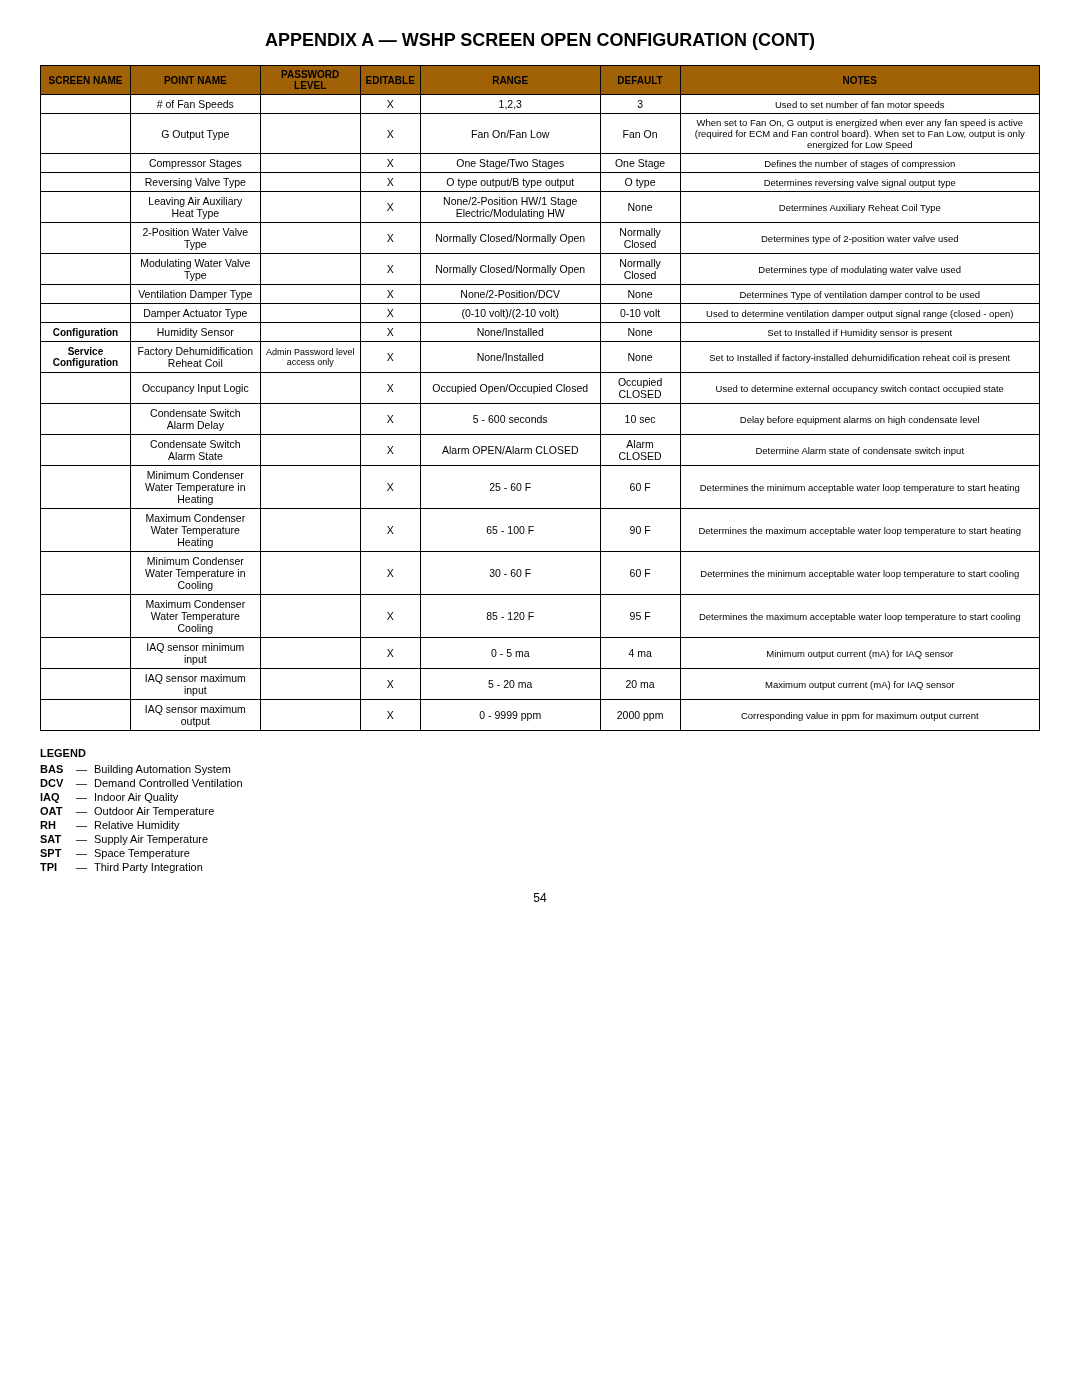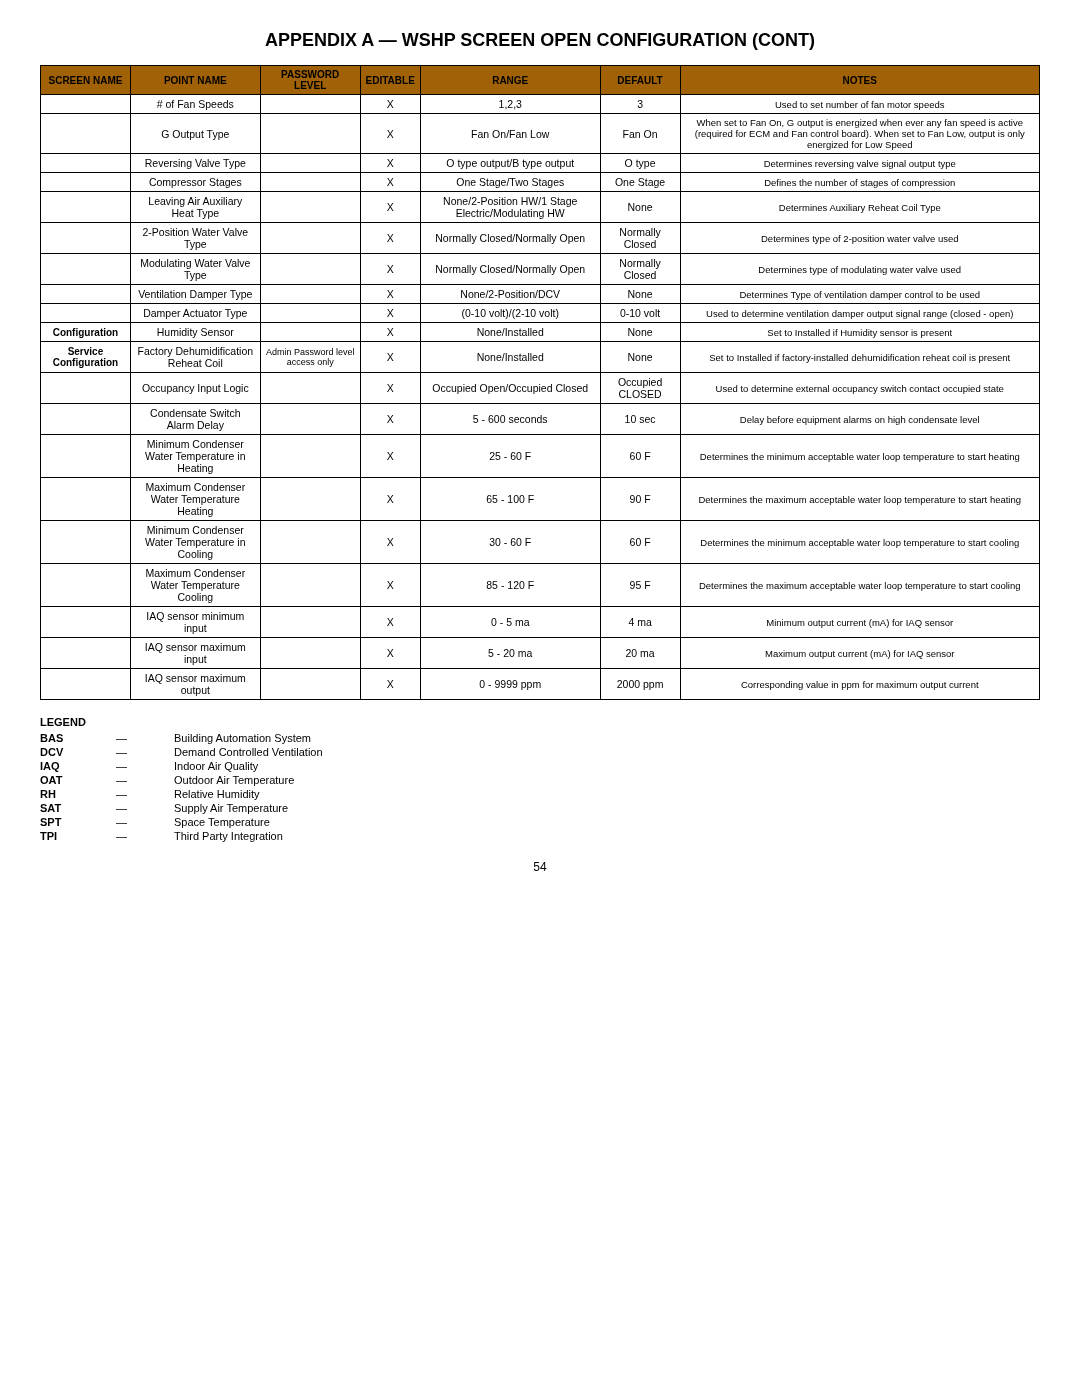--- a/index.html
+++ b/index.html
@@ -49,21 +49,20 @@
       font-size: 11px;
     }
     .legend-title {
       font-weight: bold;
       margin-bottom: 4px;
     }
     .legend-item {
       display: flex;
       align-items: flex-start;
       margin-bottom: 2px;
-      gap: 40px;
     }
     .legend-key {
       font-weight: bold;
       min-width: 36px;
     }
     .legend-dash {
       min-width: 18px;
     }
     .page-number {
       text-align: center;
@@ -106,38 +105,38 @@
         <td style="font-weight: bold; font-size: 10px;"></td>
         <td>G Output Type</td>
         <td class="password-cell"></td>
         <td>X</td>
         <td>Fan On/Fan Low</td>
         <td>Fan On</td>
         <td class="notes-cell">When set to Fan On, G output is energized when ever any fan speed is active (required for ECM and Fan control board). When set to Fan Low, output is only energized for Low Speed</td>
       </tr>
       <tr>
         <td style="font-weight: bold; font-size: 10px;"></td>
+        <td>Compressor Stages</td>
+        <td class="password-cell"></td>
+        <td>X</td>
+        <td>One Stage/Two Stages</td>
+        <td>One Stage</td>
+        <td class="notes-cell">Defines the number of stages of compression</td>
+      </tr>
+      <tr>
+        <td style="font-weight: bold; font-size: 10px;"></td>
         <td>Reversing Valve Type</td>
         <td class="password-cell"></td>
         <td>X</td>
         <td>O type output/B type output</td>
         <td>O type</td>
         <td class="notes-cell">Determines reversing valve signal output type</td>
       </tr>
       <tr>
         <td style="font-weight: bold; font-size: 10px;"></td>
-        <td>Compressor Stages</td>
-        <td class="password-cell"></td>
-        <td>X</td>
-        <td>One Stage/Two Stages</td>
-        <td>One Stage</td>
-        <td class="notes-cell">Defines the number of stages of compression</td>
-      </tr>
-      <tr>
-        <td style="font-weight: bold; font-size: 10px;"></td>
         <td>Leaving Air Auxiliary Heat Type</td>
         <td class="password-cell"></td>
         <td>X</td>
         <td>None/2-Position HW/1 Stage Electric/Modulating HW</td>
         <td>None</td>
         <td class="notes-cell">Determines Auxiliary Reheat Coil Type</td>
       </tr>
       <tr>
         <td style="font-weight: bold; font-size: 10px;"></td>
         <td>2-Position Water Valve Type</td>
@@ -205,20 +204,29 @@
         <td style="font-weight: bold; font-size: 10px;"></td>
         <td>Condensate Switch Alarm Delay</td>
         <td class="password-cell"></td>
         <td>X</td>
         <td>5 - 600 seconds</td>
         <td>10 sec</td>
         <td class="notes-cell">Delay before equipment alarms on high condensate level</td>
       </tr>
       <tr>
         <td style="font-weight: bold; font-size: 10px;"></td>
+        <td>Condensate Switch Alarm State</td>
+        <td class="password-cell"></td>
+        <td>X</td>
+        <td>Alarm OPEN/Alarm CLOSED</td>
+        <td>Alarm CLOSED</td>
+        <td class="notes-cell">Determine Alarm state of condensate switch input</td>
+      </tr>
+      <tr>
+        <td style="font-weight: bold; font-size: 10px;"></td>
         <td>Minimum Condenser Water Temperature in Heating</td>
         <td class="password-cell"></td>
         <td>X</td>
         <td>25 - 60  F</td>
         <td>60  F</td>
         <td class="notes-cell">Determines the minimum acceptable water loop temperature to start heating</td>
       </tr>
       <tr>
         <td style="font-weight: bold; font-size: 10px;"></td>
         <td>Maximum Condenser Water Temperature Heating</td>

